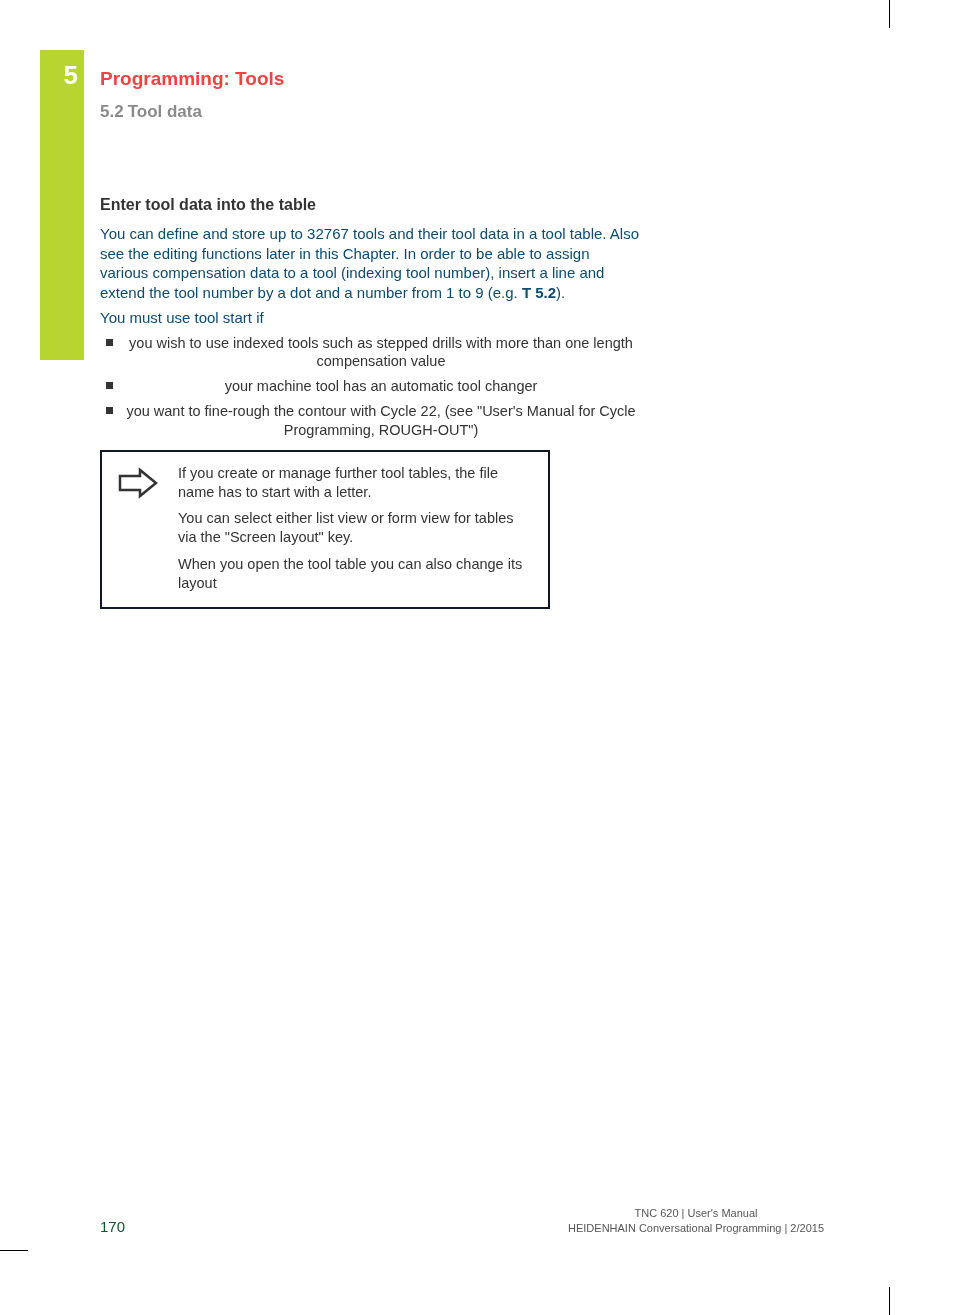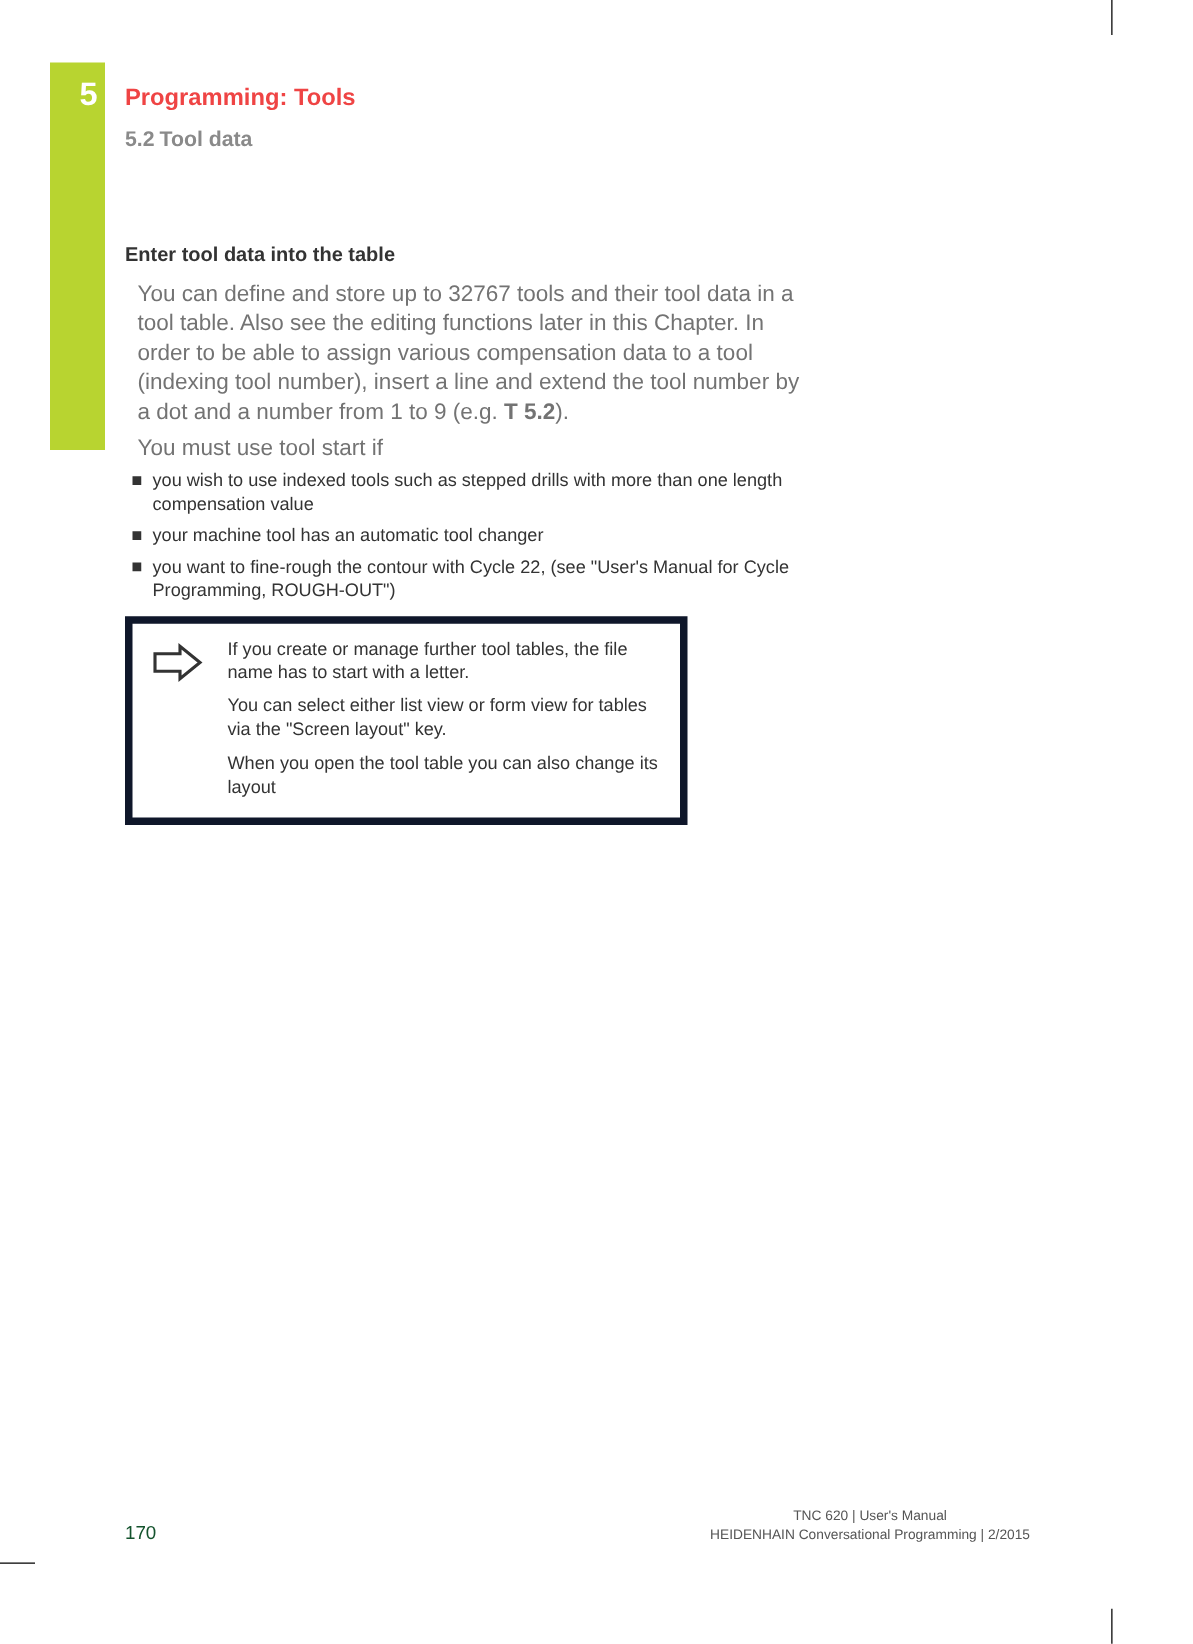--- a/index.html
+++ b/index.html
@@ -58,51 +58,51 @@
     top: 196px;
     width: 540px;
   }
   .subhead {
     font-size: 16px;
     font-weight: bold;
     color: #333;
     margin-bottom: 10px;
   }
   .para {
-    font-size: 18px;
+    font-size: 15px;
     line-height: 1.3;
-    color: #737373;
+    color: #0c4a6e;
     margin-bottom: 6px;
-    margin-left: 10px;
   }
   .para .boldcode { font-weight: bold; }
   ul.bullets {
     list-style: none;
     padding: 0;
     margin: 4px 0 10px 0;
+    text-align: center;
   }
   ul.bullets li {
     font-size: 14.5px;
     line-height: 1.3;
     color: #333;
     padding-left: 22px;
     position: relative;
     margin-bottom: 6px;
   }
   ul.bullets li::before {
     content: "";
     position: absolute;
     left: 6px;
     top: 5px;
     width: 7px;
     height: 7px;
     background: #333;
   }
   .note-box {
-    border: 6px solid #0f172a;
+    border: 2px solid #0f172a;
     width: 450px;
     padding: 12px 14px 14px 14px;
     margin-top: 10px;
     display: flex;
     align-items: flex-start;
     gap: 18px;
   }
   .note-icon { flex: 0 0 44px; padding-top: 2px; }
   .note-text p {
     font-size: 14.5px;

